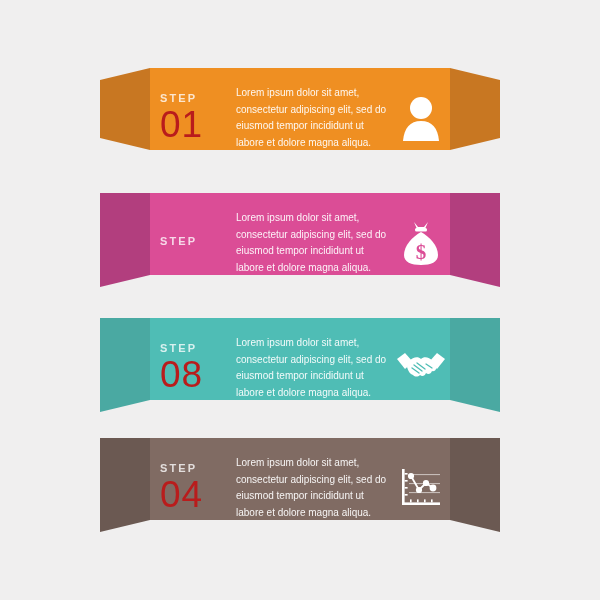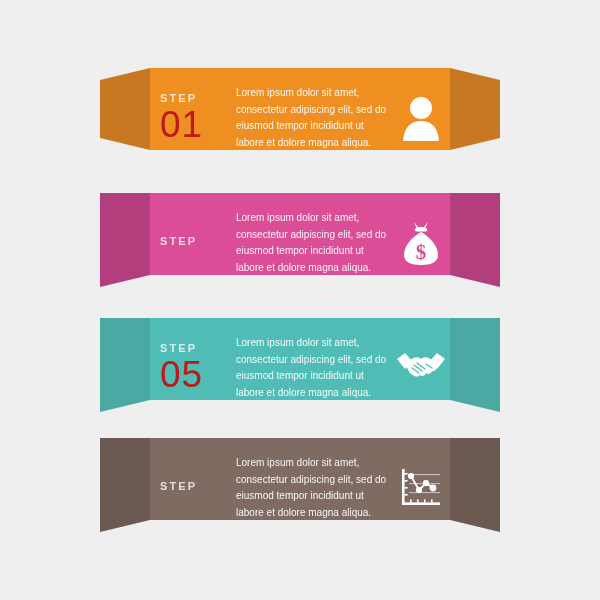--- a/index.html
+++ b/index.html
@@ -156,21 +156,21 @@
 
   <div class="banner" id="banner-3">
     <svg class="banner-svg" viewBox="0 0 600 120">
       <polygon points="100,10 150,10 150,92 100,104" fill="#4aa9a2"></polygon>
       <polygon points="500,10 450,10 450,92 500,104" fill="#4aa9a2"></polygon>
       <rect x="150" y="10" width="300" height="82" fill="#4fbdb5"></rect>
     </svg>
     <div class="banner-content">
       <div class="step-block">
         <span class="step-word">STEP</span>
-        <span class="step-num">05</span>
+        <span class="step-num">08</span>
       </div>
       <div class="desc">Lorem ipsum dolor sit amet, consectetur adipiscing elit, sed do eiusmod tempor incididunt ut labore et dolore magna aliqua.</div>
       <div class="icon-box">
         <svg width="50" height="36" viewBox="0 0 50 36">
 
           <polygon points="1,9 9,3 17,12 9,19" fill="#ffffff"></polygon>
 
           <polygon points="49,9 41,3 33,12 41,19" fill="#ffffff"></polygon>
 
           <path d="M13 11 C17 7 22 6 25 9 C28 6 33 7 37 11 L40 16 C41 19 39 22 36 21
@@ -186,20 +186,21 @@
 
   <div class="banner" id="banner-4">
     <svg class="banner-svg" viewBox="0 0 600 120">
       <polygon points="100,10 150,10 150,92 100,104" fill="#6b5952"></polygon>
       <polygon points="500,10 450,10 450,92 500,104" fill="#6b5952"></polygon>
       <rect x="150" y="10" width="300" height="82" fill="#806b63"></rect>
     </svg>
     <div class="banner-content">
       <div class="step-block">
         <span class="step-word">STEP</span>
+        <span class="step-num">04</span>
       </div>
       <div class="desc">Lorem ipsum dolor sit amet, consectetur adipiscing elit, sed do eiusmod tempor incididunt ut labore et dolore magna aliqua.</div>
       <div class="icon-box">
         <svg width="44" height="44" viewBox="0 0 44 44">
 
           <rect x="3" y="3" width="2.6" height="36" fill="#ffffff"></rect>
           <rect x="5.6" y="7" width="3" height="1.6" fill="#ffffff"></rect>
           <rect x="5.6" y="14" width="3" height="1.6" fill="#ffffff"></rect>
           <rect x="5.6" y="21" width="3" height="1.6" fill="#ffffff"></rect>
           <rect x="5.6" y="28" width="3" height="1.6" fill="#ffffff"></rect>

